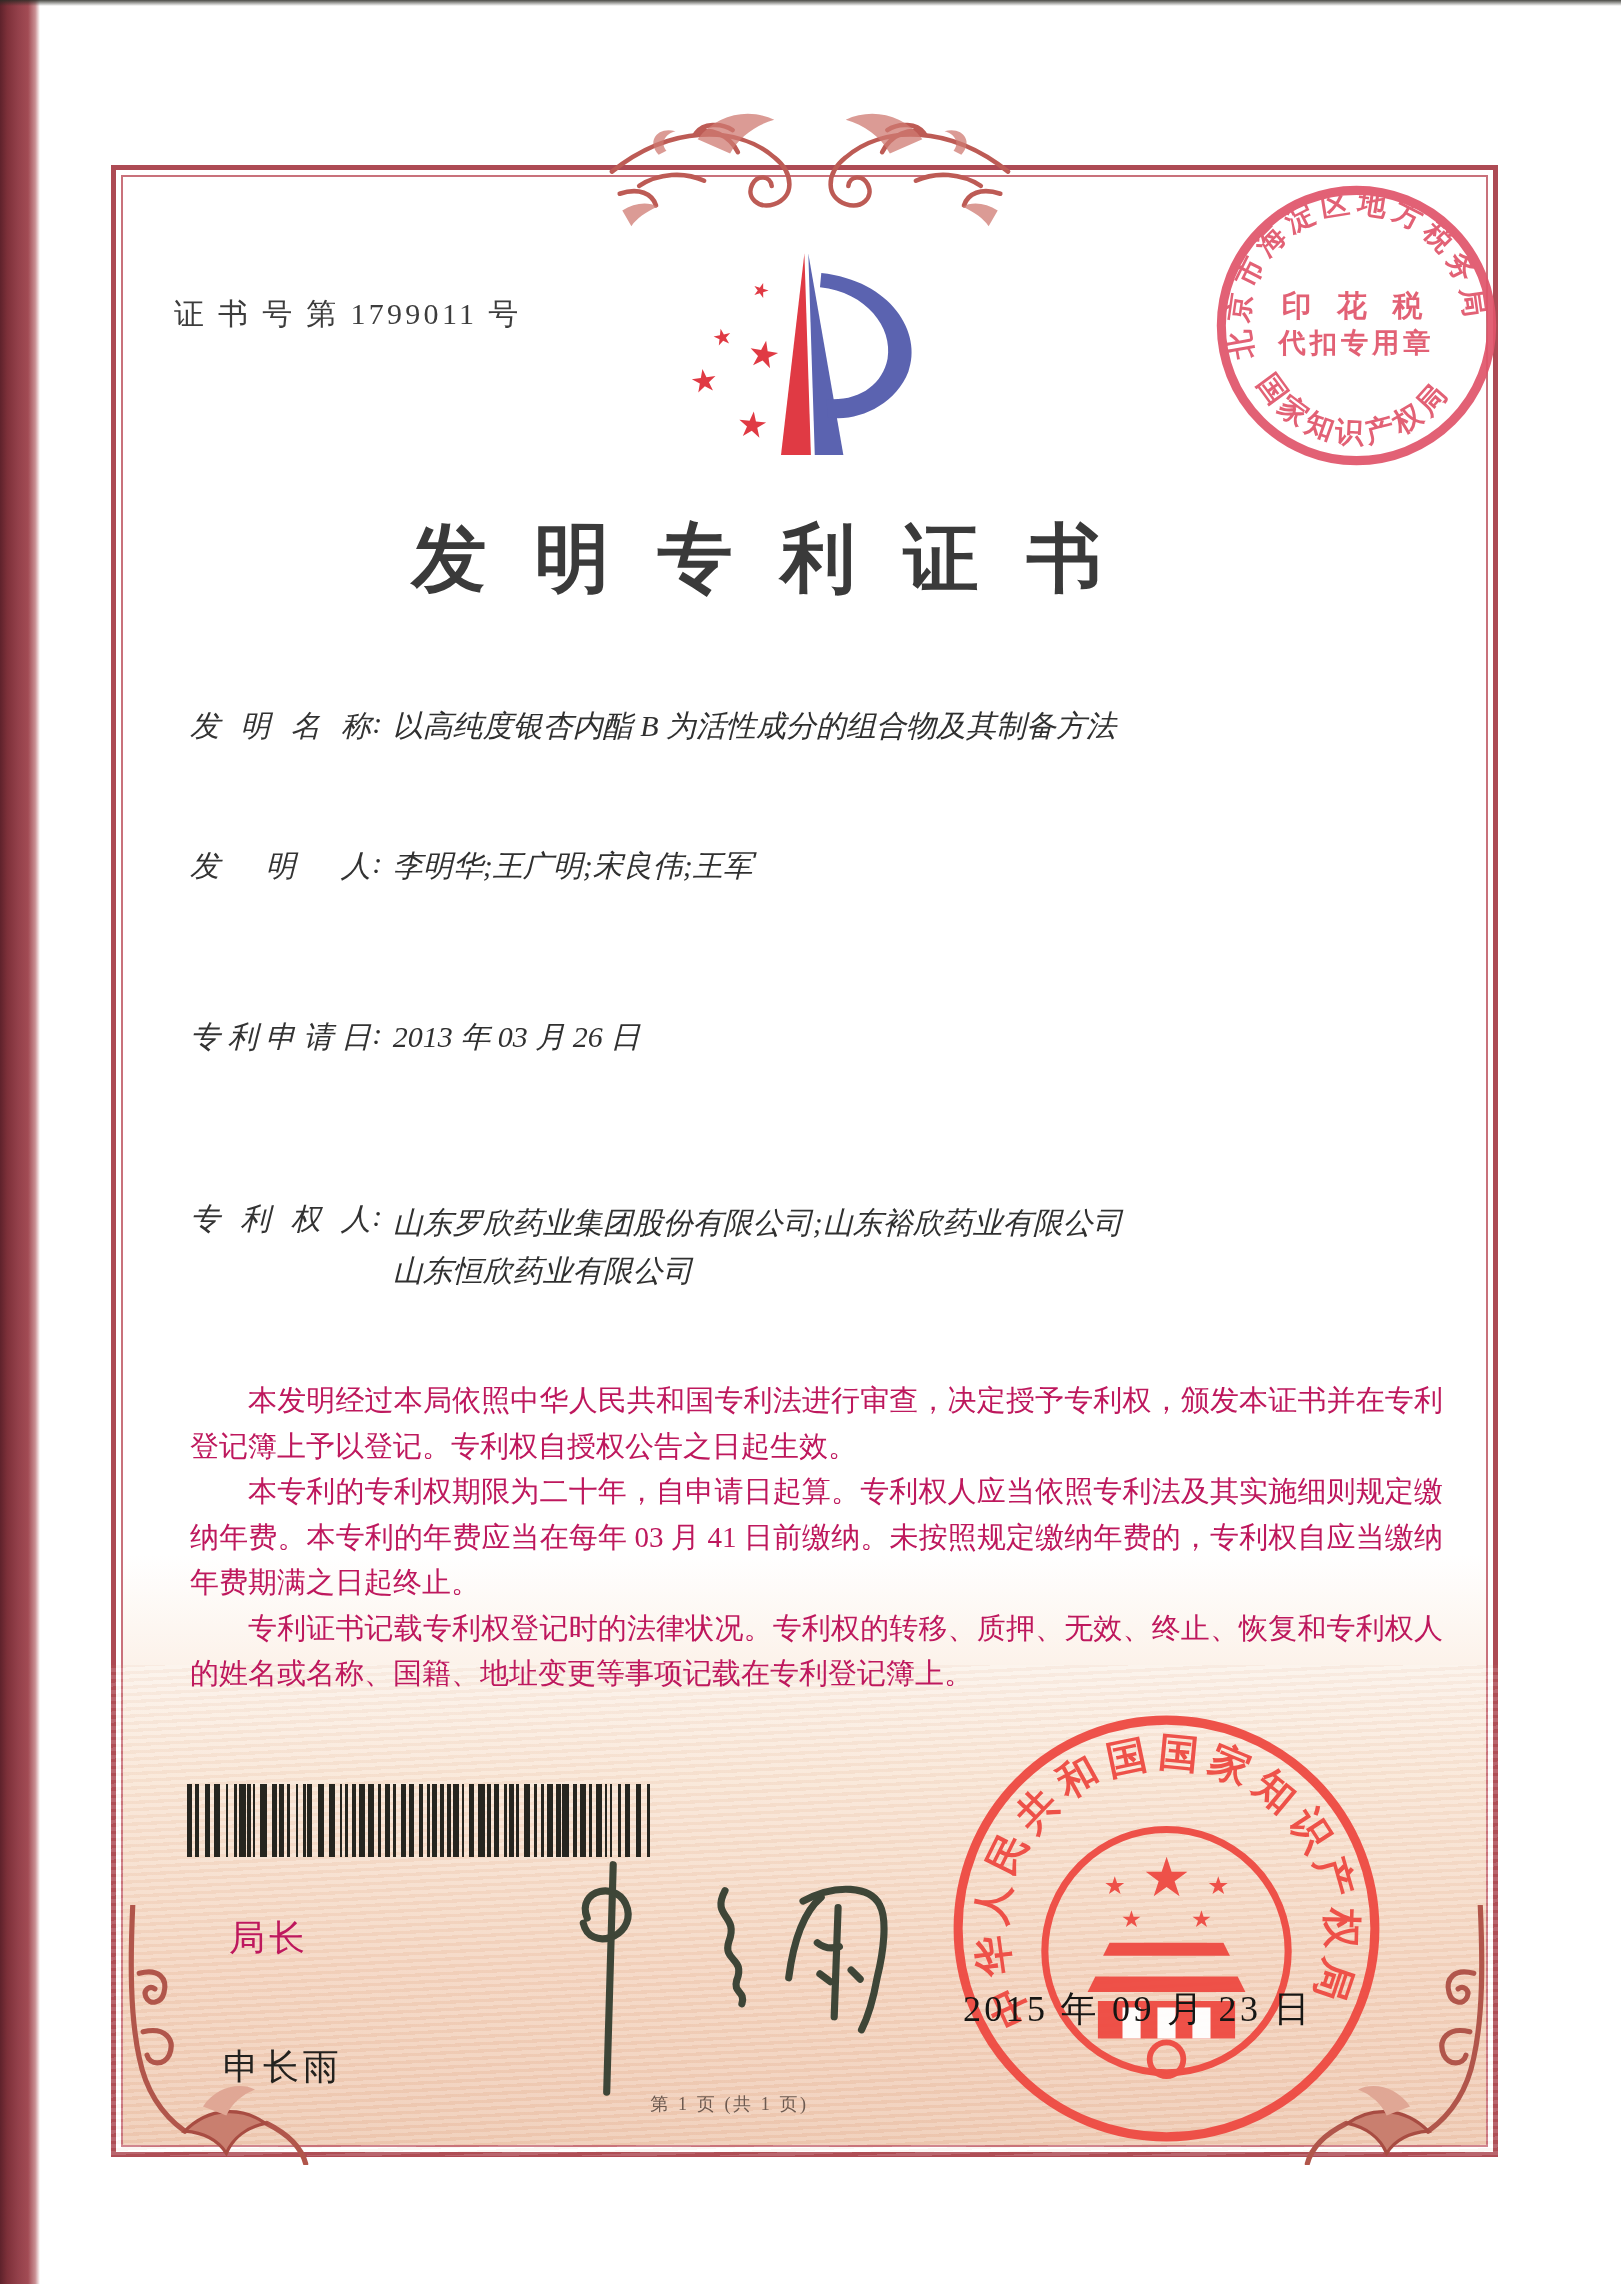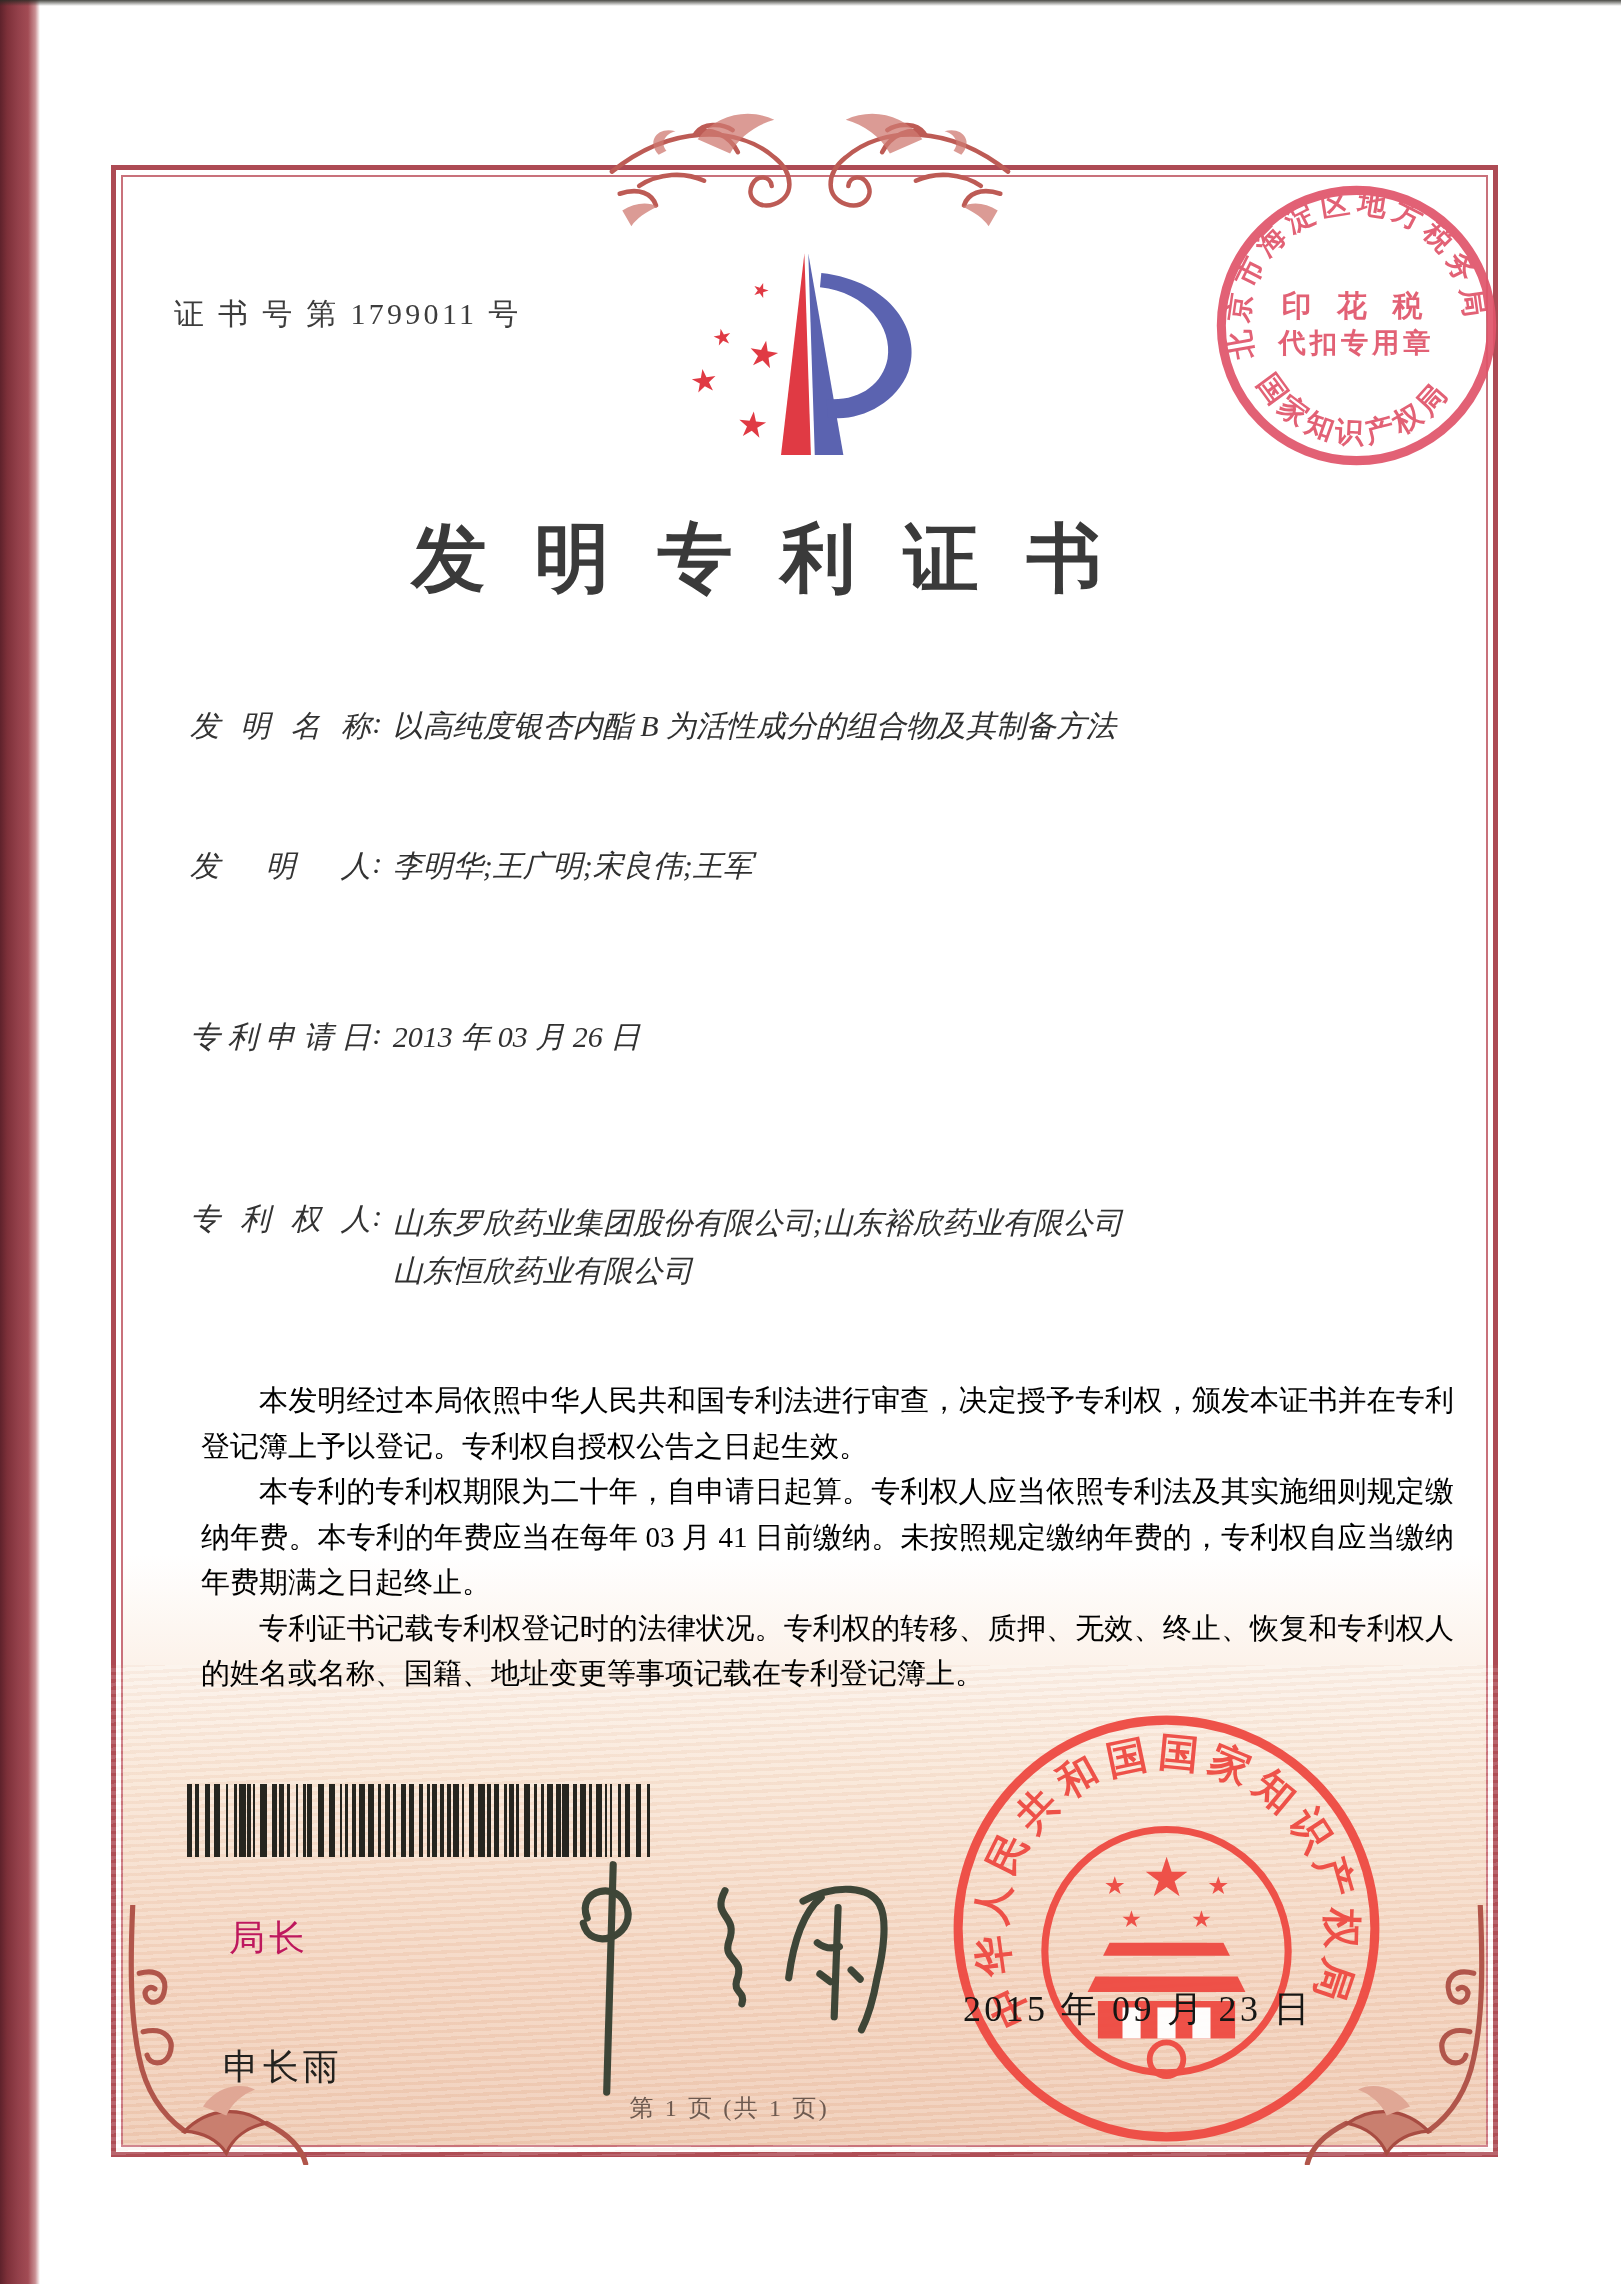--- a/index.html
+++ b/index.html
@@ -23,39 +23,39 @@
   .cert-no{position:absolute;left:174px;top:294px;font-size:30px;letter-spacing:3.3px;color:#3d3d3d;white-space:nowrap;}
   .doc-title{position:absolute;left:111px;top:509px;width:1387px;text-align:center;
              font-size:75px;font-weight:700;color:#3a3a3a;letter-spacing:48px;transform:translateX(-24px);white-space:nowrap;}
   
   .field-row{position:absolute;left:190px;font-size:30px;color:#303030;white-space:nowrap;font-style:italic;}
   .field-label{display:inline-block;width:181px;text-align:justify;text-align-last:justify;vertical-align:top;color:#333;}
   .field-colon{margin:0 10.4px 0 1.3px;vertical-align:top;}
   .field-value{vertical-align:top;}
   .value-block{display:inline-block;vertical-align:top;line-height:1.6;white-space:nowrap;}
   
-  .body-text{position:absolute;left:201px;top:1378px;width:1253px;font-size:29px;line-height:1.57;
-             color:#000000;text-align:justify;}
+  .body-text{position:absolute;left:190px;top:1378px;width:1253px;font-size:29px;line-height:1.57;
+             color:#be185d;text-align:justify;}
   .body-text p{margin:0;text-indent:2em;}
   
   .barcode{position:absolute;left:187px;top:1784px;width:474px;height:73px;}
   
   .director-title{position:absolute;left:229px;top:1914px;font-size:36px;color:#be185d;
                   font-family:"Liberation Sans","DejaVu Sans",sans-serif;font-weight:500;letter-spacing:3.9px;}
   .director-name{position:absolute;left:223px;top:1996px;font-size:36px;color:#23221f;
                  font-family:"Liberation Sans","DejaVu Sans",sans-serif;font-weight:500;letter-spacing:3.9px;margin-top:47px;}
   .signature{position:absolute;left:530px;top:1853px;width:403px;height:260px;}
   
   .tax-stamp{position:absolute;left:1209px;top:178px;width:295px;height:295px;opacity:.92;}
   .gov-seal{position:absolute;left:940px;top:1702px;width:453px;height:453px;opacity:.95;}
   .seal-date{position:absolute;left:963px;top:1985px;font-size:36px;color:#161614;letter-spacing:3.3px;
              white-space:nowrap;z-index:6;}
   
   .page-info{position:absolute;left:111px;top:2092px;width:1237px;text-align:center;
-             font-size:24px;color:#6d5a50;letter-spacing:2.6px;}
+             font-size:18px;color:#6d5a50;letter-spacing:2.6px;}
   
   .dragons{position:absolute;left:600px;top:95px;width:420px;height:139px;}
   .corner-fl{position:absolute;width:215px;height:260px;}
   .corner-left{left:113px;top:1905px;}
   .corner-right{left:1285px;top:1905px;transform:scaleX(-1);z-index:1;}
   .logo{position:absolute;left:660px;top:247px;width:281px;height:230px;}
 </style>
 </head>
 <body>
 

